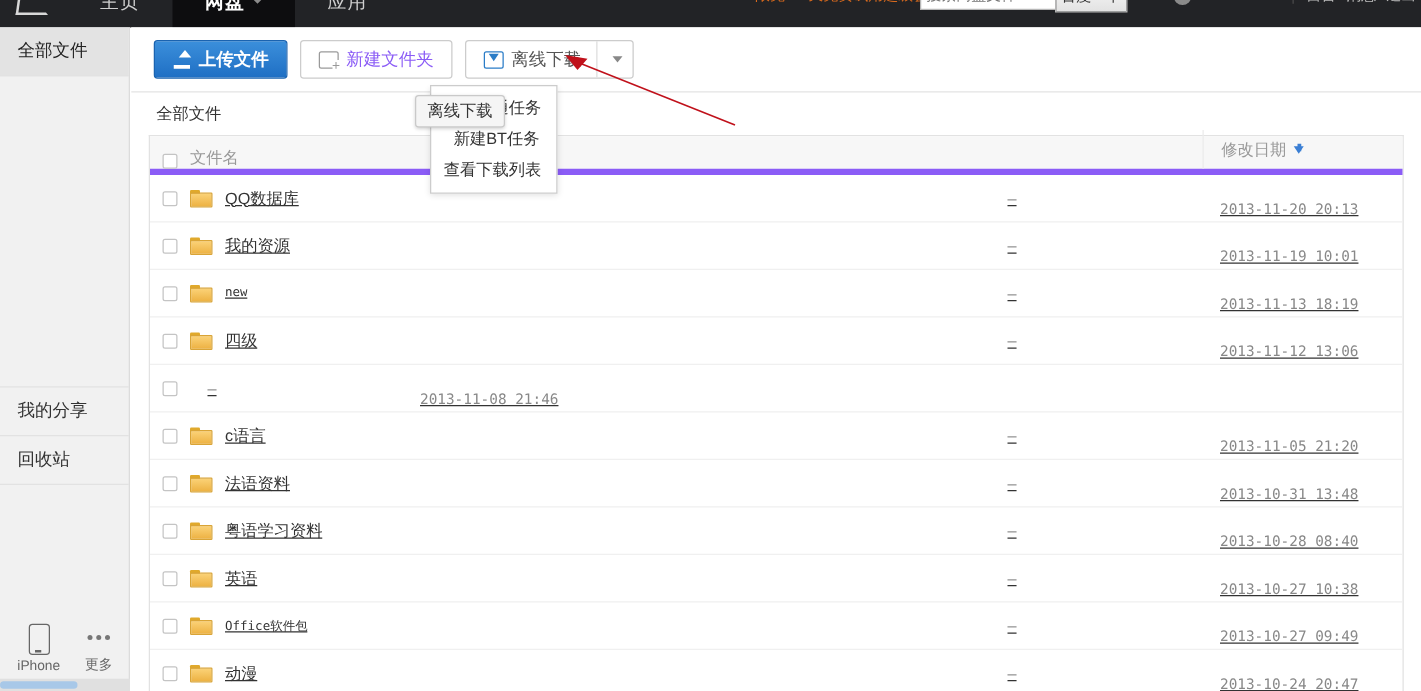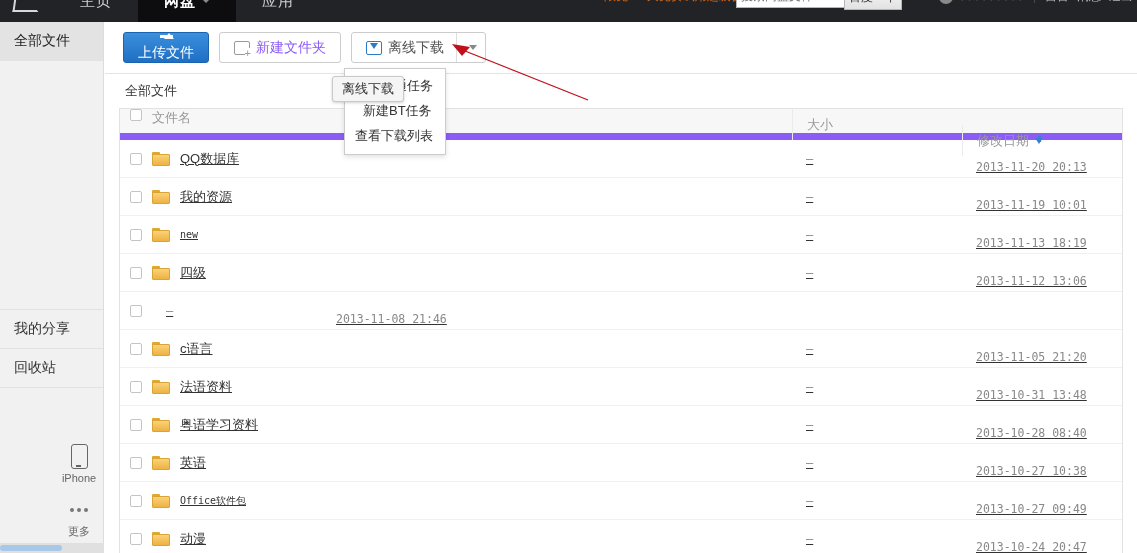--- a/index.html
+++ b/index.html
@@ -175,21 +175,20 @@
     position: absolute;
     left: 0; bottom: 14px;
     width: 104px;
   }
   .side-apps {
     display: flex;
     justify-content: flex-end;
     align-items: flex-end;
     gap: 14px;
     padding-right: 8px;
-    flex-direction: column;
   }
   .app-cell {
     display: flex;
     flex-direction: column;
     align-items: center;
     width: 34px;
   }
   .phone-glyph {
     width: 15px; height: 23px;
     border: 1.5px solid #666;
@@ -265,22 +264,21 @@
     font-size: 14px;
     cursor: pointer;
     box-sizing: border-box;
     white-space: nowrap;
     user-select: none;
   }
   .btn-primary {
     background: linear-gradient(to bottom,#3b8fdb,#1f6fc4);
     border: 1px solid #1a63b0;
     color: #fff;
-    font-weight: normal;
-    flex-direction: column;
+    font-weight: bold;
   }
   .btn-default {
     background: #fff;
     border: 1px solid #ccc;
     color: #8b5cf6;
     margin-left: 10px;
   }
   .btn-split {
     background: #fff;
     border: 1px solid #ccc;
@@ -425,22 +423,22 @@
   .list-wrap {
     margin: 0 14px 0 14px;
     border: 1px solid #e2e2e2;
     border-bottom: none;
     box-sizing: border-box;
   }
   .thead {
     height: 31px;
     background: #f7f7f7;
     display: flex;
-    align-items: flex-start;
-    border-bottom: 7px solid #8b5cf6;
+    align-items: flex-end;
+    border-bottom: 5px solid #8b5cf6;
     color: #999;
     font-size: 13px;
     box-sizing: border-box;
   }
   .col-check { width: 32px; display: flex; justify-content: center; align-items: center; }
   .col-name  { flex: 1 1 auto; display: flex; align-items: center; gap: 10px; }
   .col-size  { width: 170px; color: #999; }
   .col-date  { width: 160px; display: flex; align-items: center; gap: 6px; margin-top: 16px; }
   .thead .col-size { border-left: 1px solid #ebebeb; padding-left: 14px; box-sizing: border-box; height: 31px; line-height: 31px;}
   .thead .col-date { border-left: 1px solid #ebebeb; padding-left: 14px; box-sizing: border-box; height: 31px; }
@@ -612,23 +610,20 @@
   </div>
 
   <div class="list-wrap">
     <div class="thead">
       <div class="col-check">
         <span class="cb"></span>
       </div>
       <div class="col-name">
         <span>文件名</span>
       </div>
-      <div class="col-size">
-        <span>大小</span>
-      </div>
       <div class="col-date">
         <span>修改日期</span>
         <span class="sort-arrow"></span>
       </div>
     </div>
     <div id="rows-container">
         <div class="row">
           <div class="col-check">
             <span class="cb"></span>
           </div>

